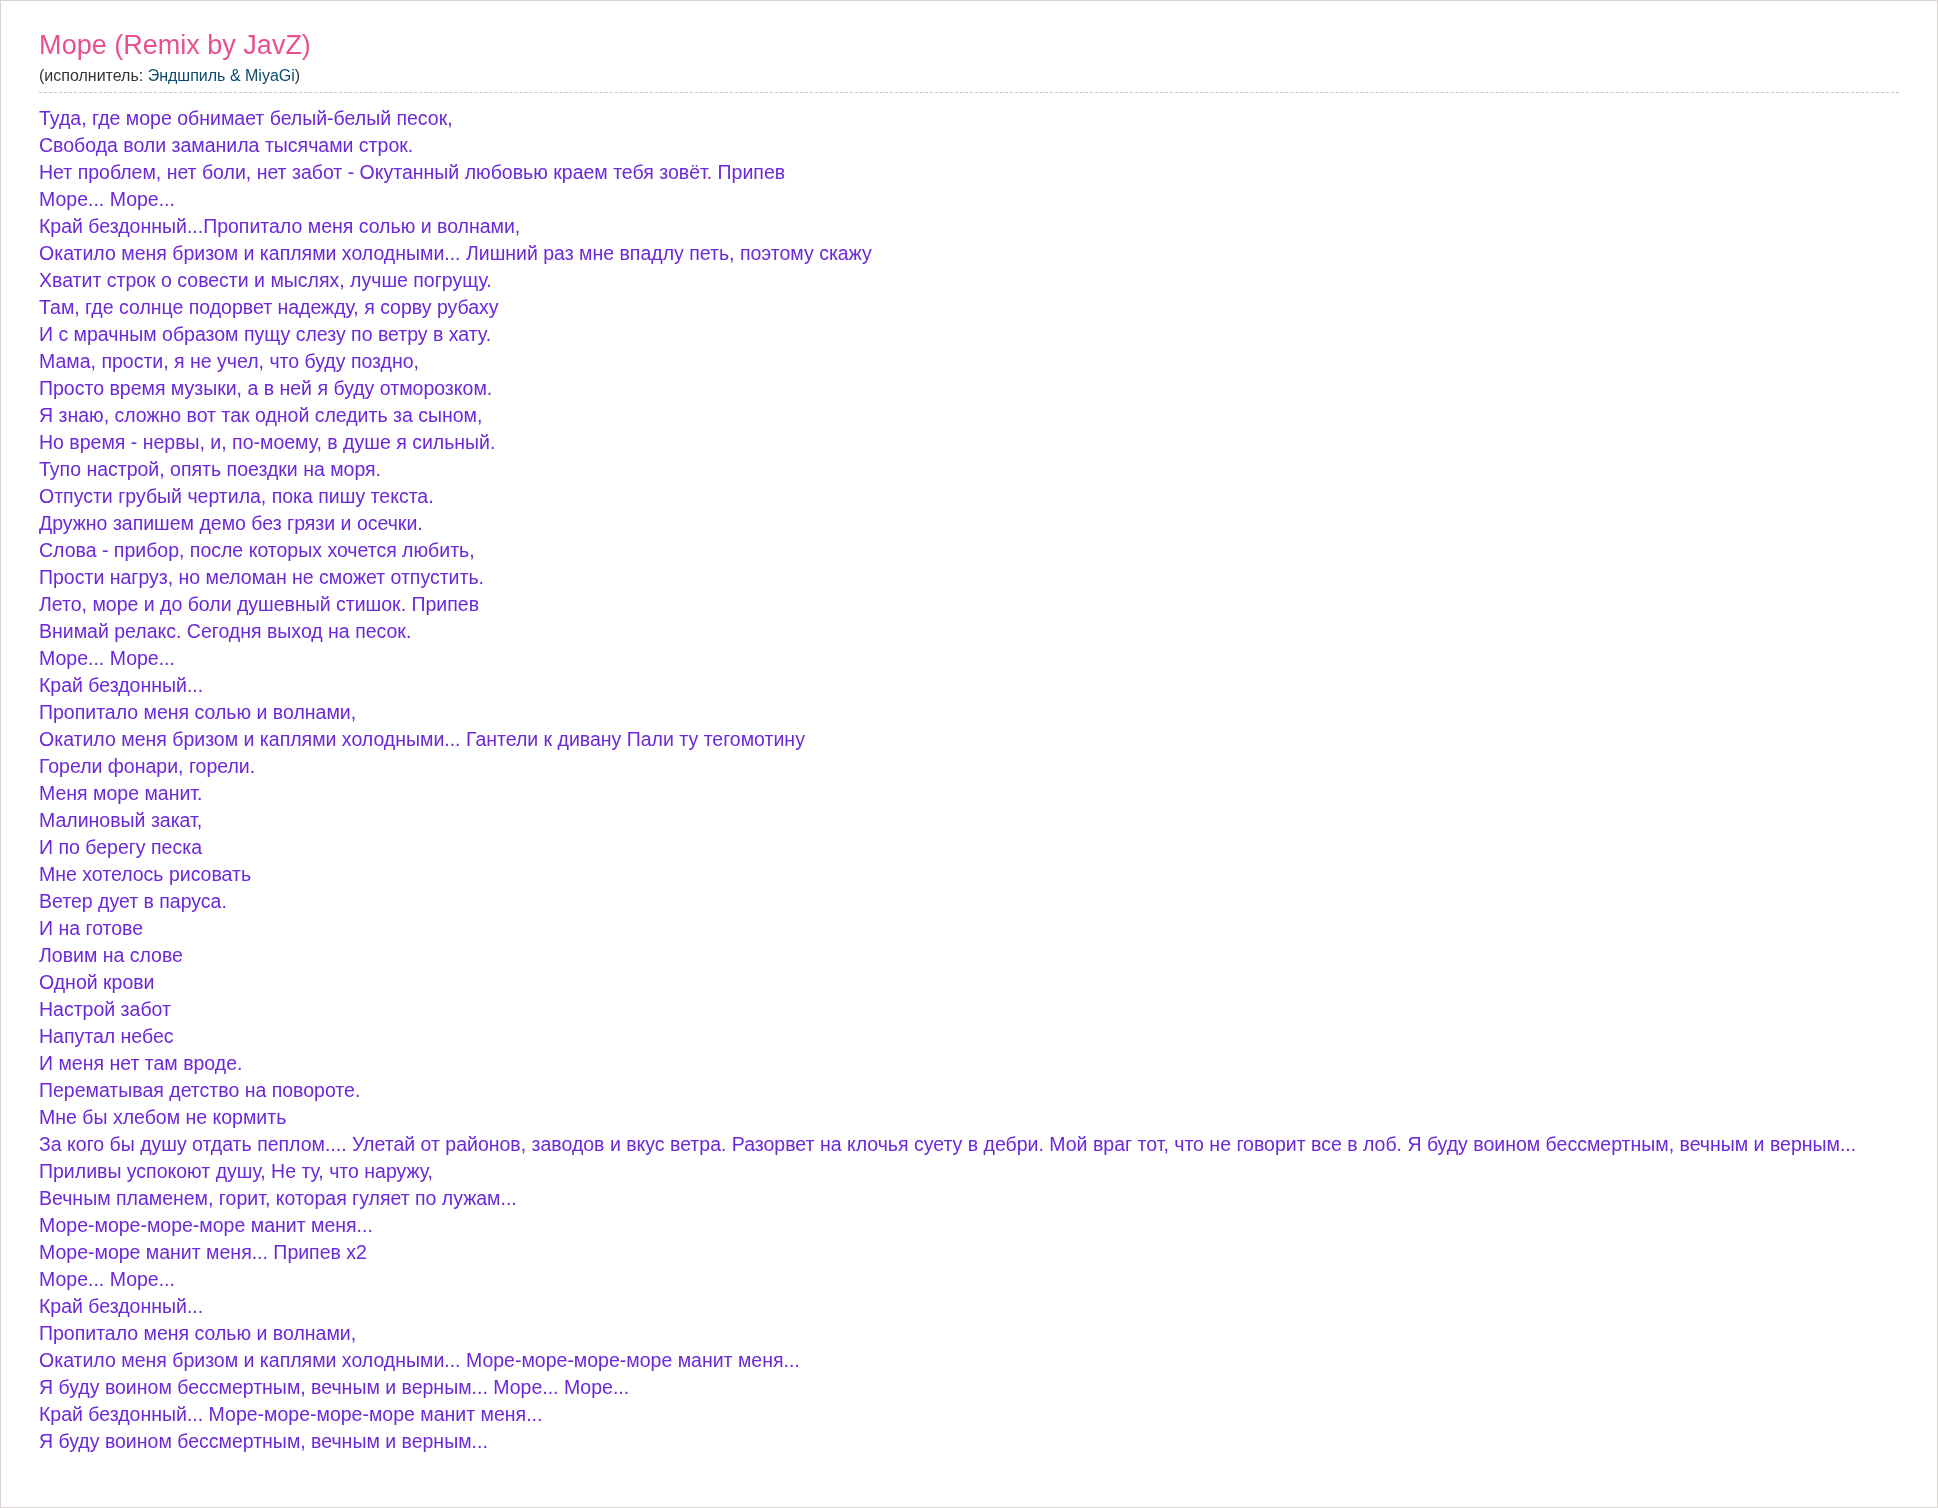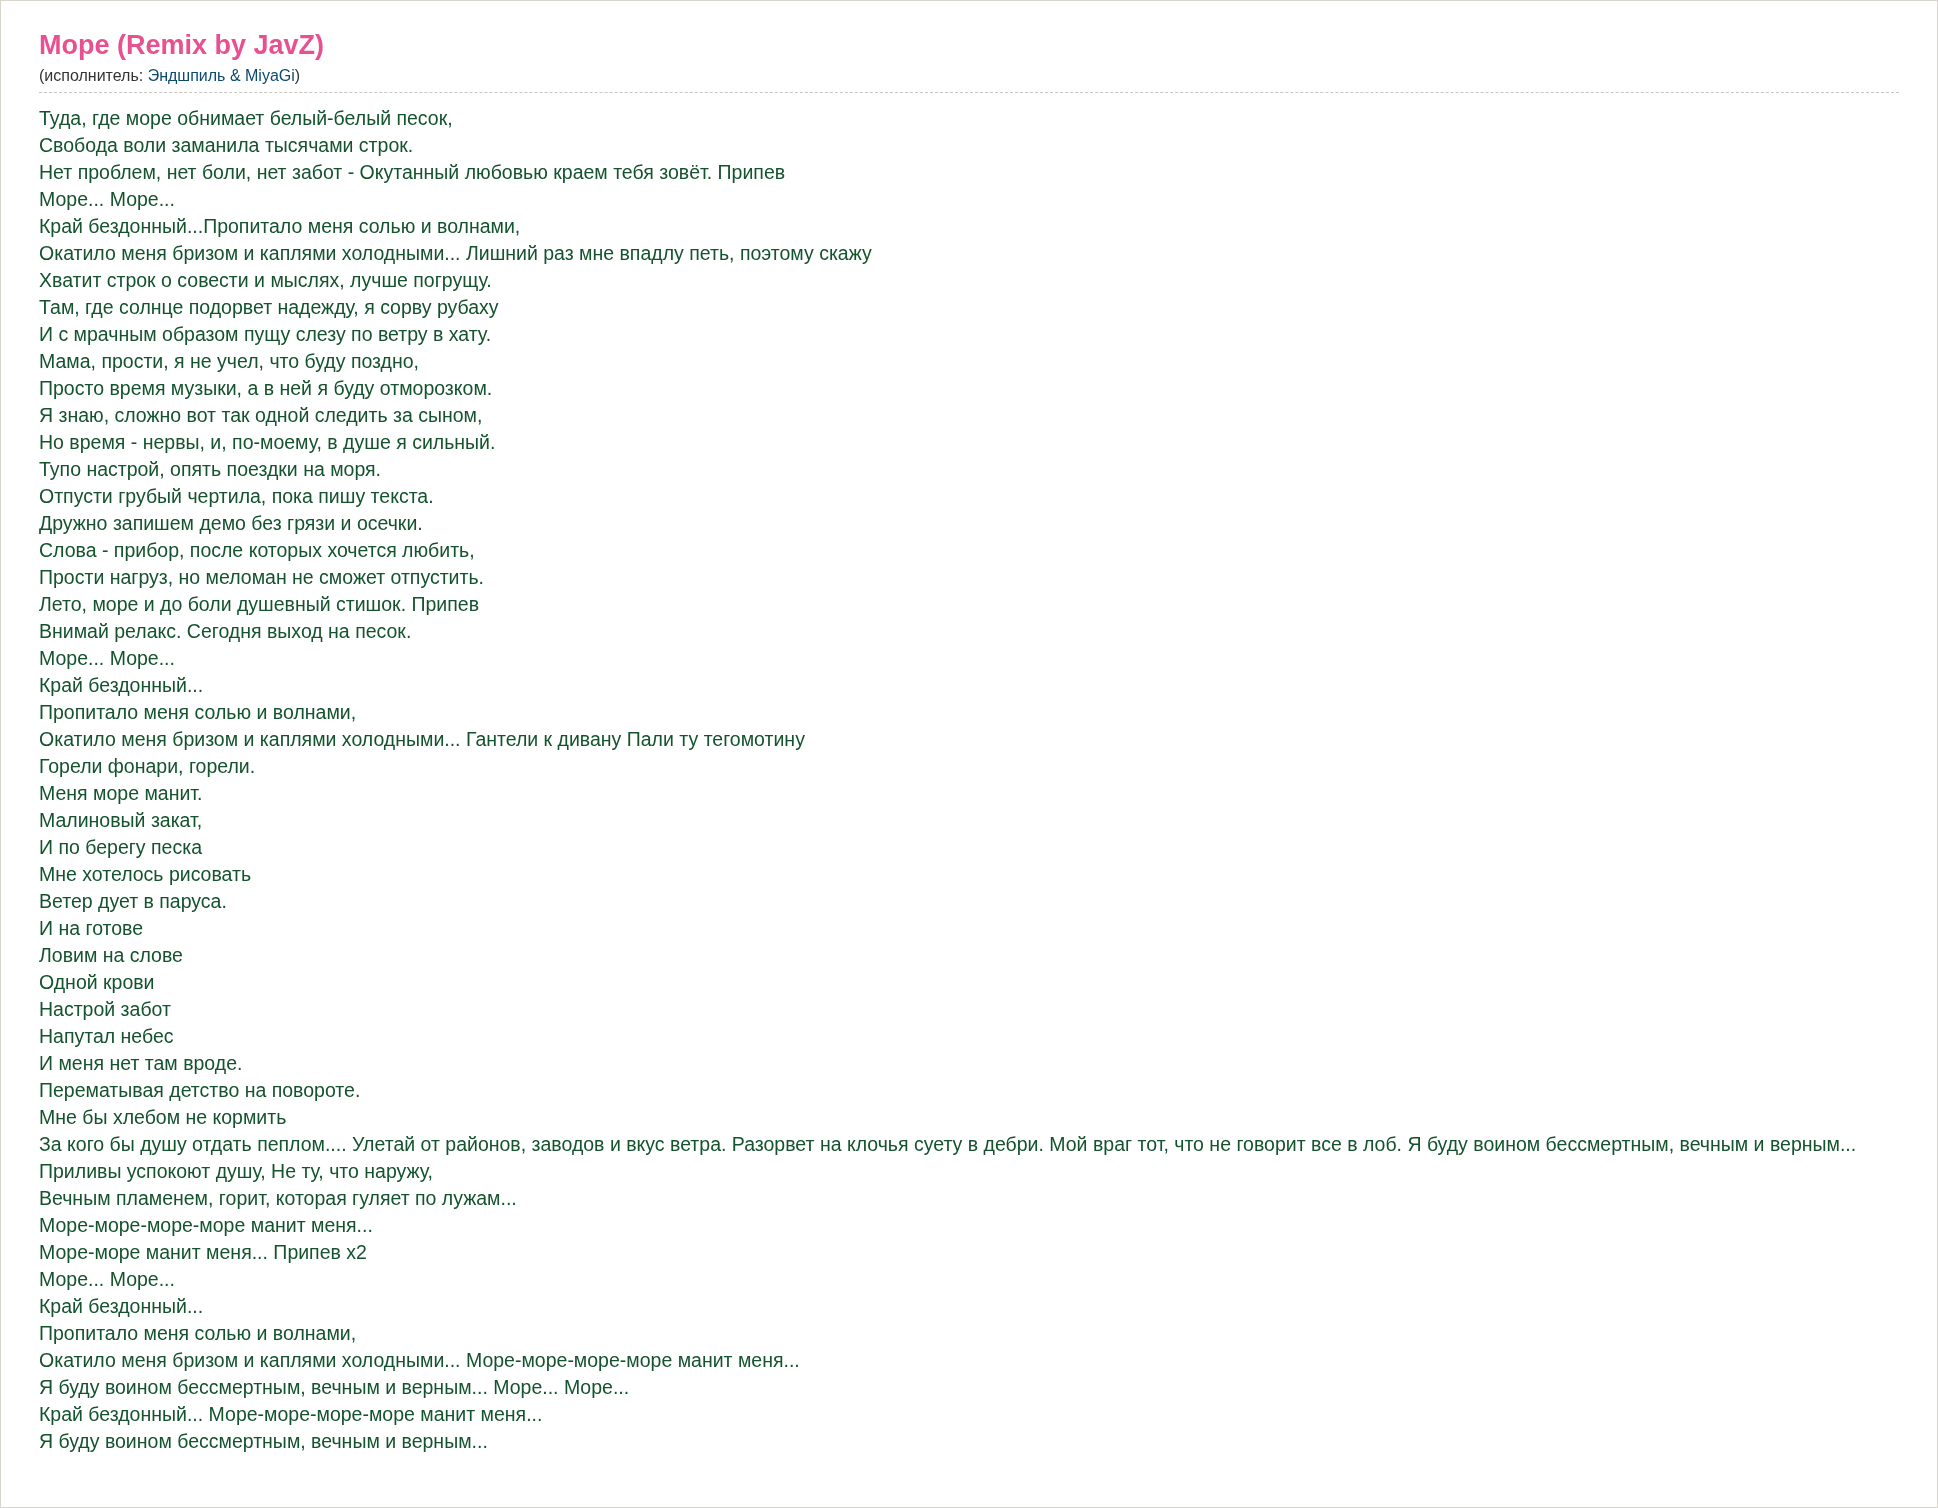--- a/index.html
+++ b/index.html
@@ -24,42 +24,42 @@
   }
   .inner {
     box-sizing: border-box;
     padding: 30px 38px 0 38px;
   }
   .song-title {
     color: #e8508f;
     font-size: 27px;
     line-height: 1.1;
     margin: 0 0 6px 0;
-    font-weight: bold;
+    font-weight: normal;
     font-family: "Liberation Sans", sans-serif;
   }
   .performer-line {
     font-size: 16px;
     color: #333333;
     margin: 0 0 7px 0;
   }
   .performer-line a {
     color: #0c4a6e;
     text-decoration: none;
   }
   .divider {
     border: 0;
     border-top: 1px dashed #c9c6c0;
     margin: 0 0 12px 0;
     height: 0;
   }
   .lyrics {
     font-size: 19.5px;
     line-height: 27px;
-    color: #14532d;
+    color: #6d28d9;
     white-space: nowrap;
     overflow: hidden;
   }
   .lyrics .line {
     height: 27px;
     overflow: hidden;
     text-overflow: clip;
   }
 </style>
 </head>

